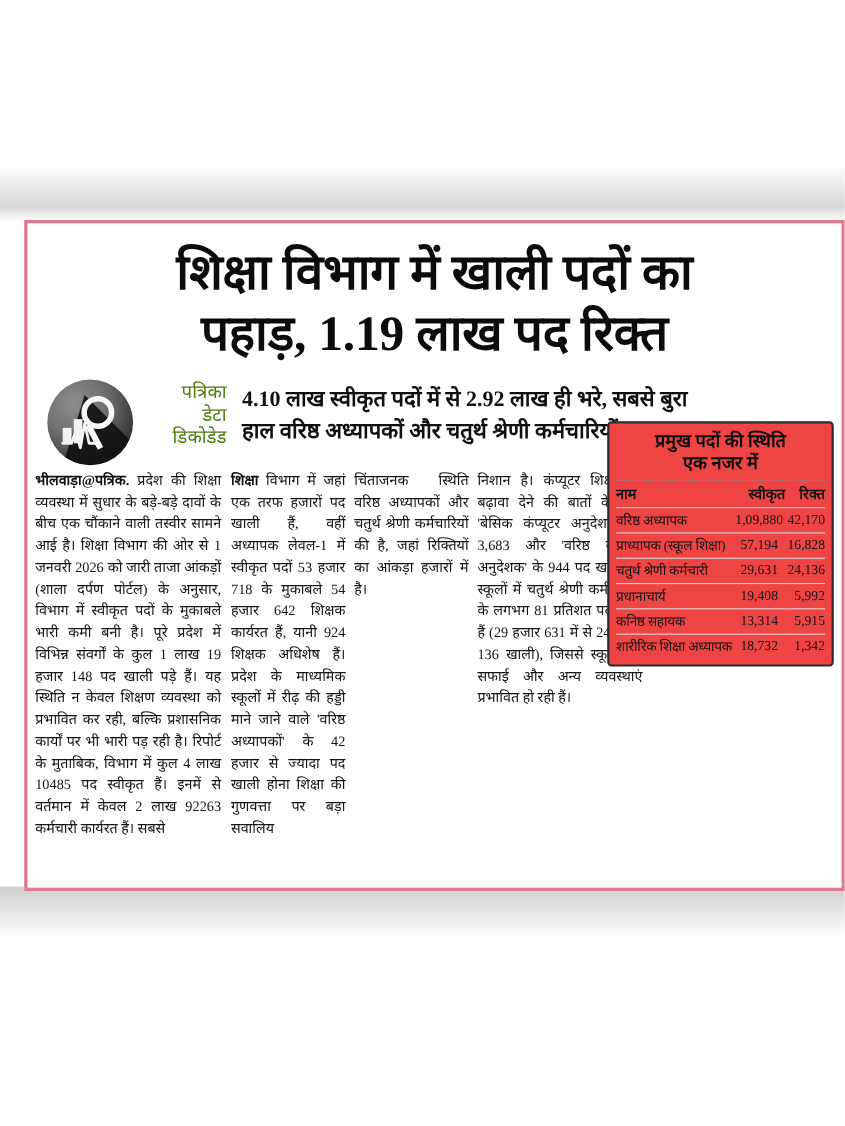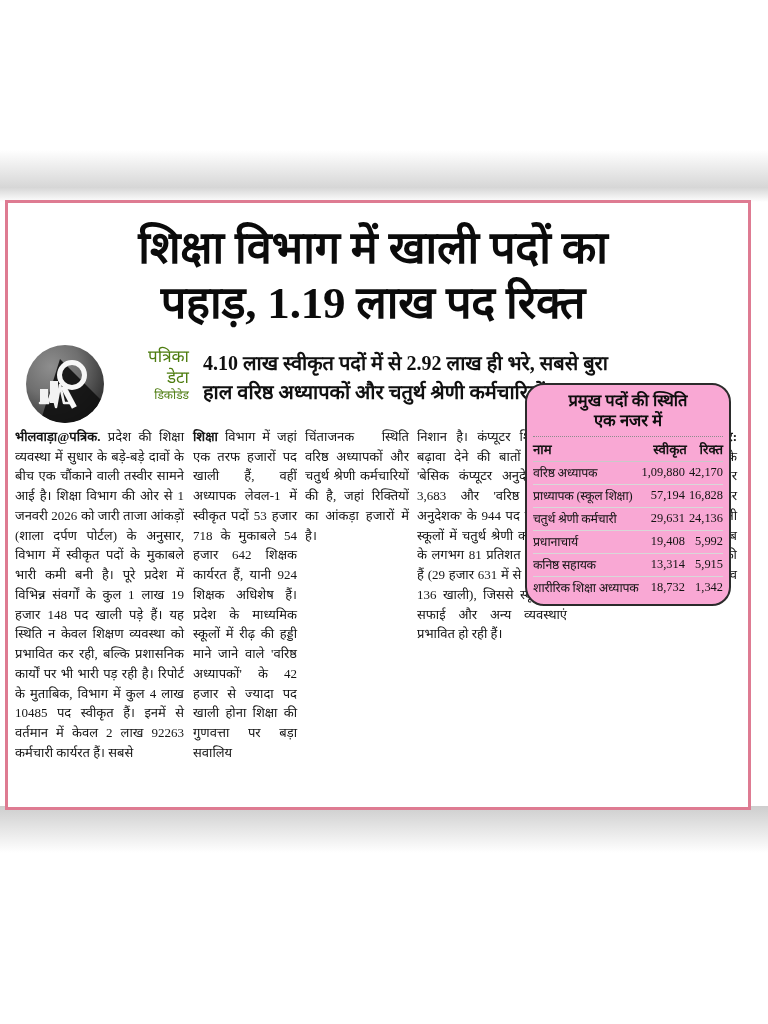--- a/index.html
+++ b/index.html
@@ -35,28 +35,28 @@
     position: absolute;
     left: 0; right: 0;
     top: 806px; height: 60px;
     background: linear-gradient(to bottom, rgba(110,110,110,0.34) 0%, rgba(255,255,255,0) 78%);
     pointer-events: none;
   }
 
   
   #clipping {
     position: absolute;
-    left: 5px;
+    left: 22px;
     top: 200px;
     width: 746px;
     height: 610px;
     background: #ffffff;
     border: 3px solid #de7b92;
     box-sizing: border-box;
-    padding: 6px 17px 4px 7px;
+    padding: 6px 7px 4px 7px;
   }
   #clipping-inner {
     position: relative;
     width: 100%;
     height: 100%;
   }
 
   
   .headline {
     text-align: center;
@@ -100,21 +100,21 @@
     text-align: right;
     padding-top: 4px;
     padding-right: 6px;
     font-family: "Liberation Serif", "DejaVu Serif", serif;
     font-weight: normal;
     color: #4d7c0f;
     line-height: 1.22;
   }
   .brand .b1 { font-size: 17px; display:block; }
   .brand .b2 { font-size: 17px; display:block; }
-  .brand .b3 { font-size: 12px; display:block; }
+  .brand .b3 { font-size: 17px; display:block; }
 
   .subhead {
     flex: 1 1 auto;
     font-family: "Liberation Serif", "DejaVu Serif", serif;
     font-weight: bold;
     font-size: 20px;
     line-height: 1.45;
     color: #101010;
     padding: 6px 4px 0 8px;
   }
@@ -169,22 +169,22 @@
 
   .dateline { font-weight: bold; }
 
   
   .table-box {
     position: absolute;
     right: 0;
     top: -44px;
     width: 206px;
     border: 2px solid #2b2b2b;
-    border-radius: 19px;
-    background: #f9a8d4;
+    border-radius: 4px;
+    background: #ef4444;
     box-sizing: border-box;
     padding: 5px 6px 5px 6px;
   }
   .table-title {
     font-family: "Liberation Serif", "DejaVu Serif", serif;
     font-weight: bold;
     font-size: 16.5px;
     line-height: 1.24;
     text-align: center;
     color: #0d0d0d;
@@ -212,21 +212,21 @@
   }
   table.stats th.num, table.stats td.num { text-align: right; }
   table.stats th.mid { text-align: right; padding-right: 2px; }
   table.stats td {
     padding: 2.5px 0 2.5px 0;
     border-bottom: 1px solid #d8d8d8;
     white-space: nowrap;
   }
   table.stats tr:last-child td { border-bottom: none; }
   table.stats td.name { padding-right: 3px; letter-spacing: -0.25px; }
-  table.stats td.mid { text-align: right; padding-right: 4px; }
+  table.stats td.mid { text-align: center; padding-right: 4px; }
   .heading-inline { font-weight: bold; }
 </style>
 </head>
 <body>
 
 <div id="page">
 
   <div class="band-top"></div>
   <div class="band-bottom"></div>
 

